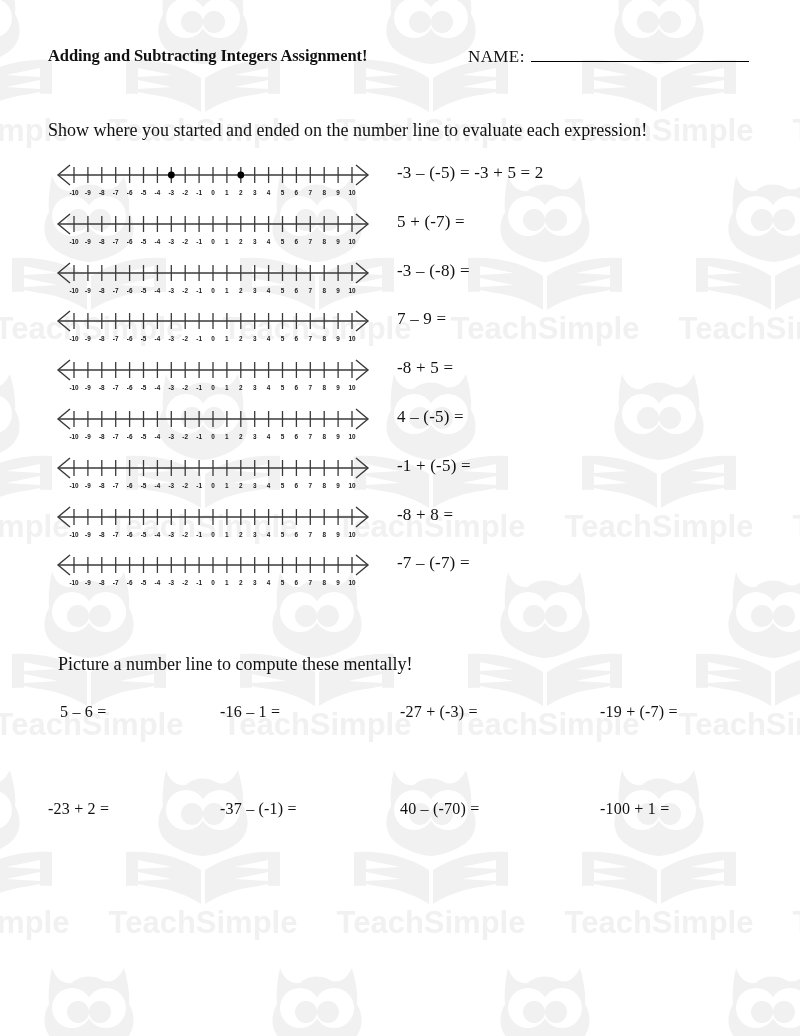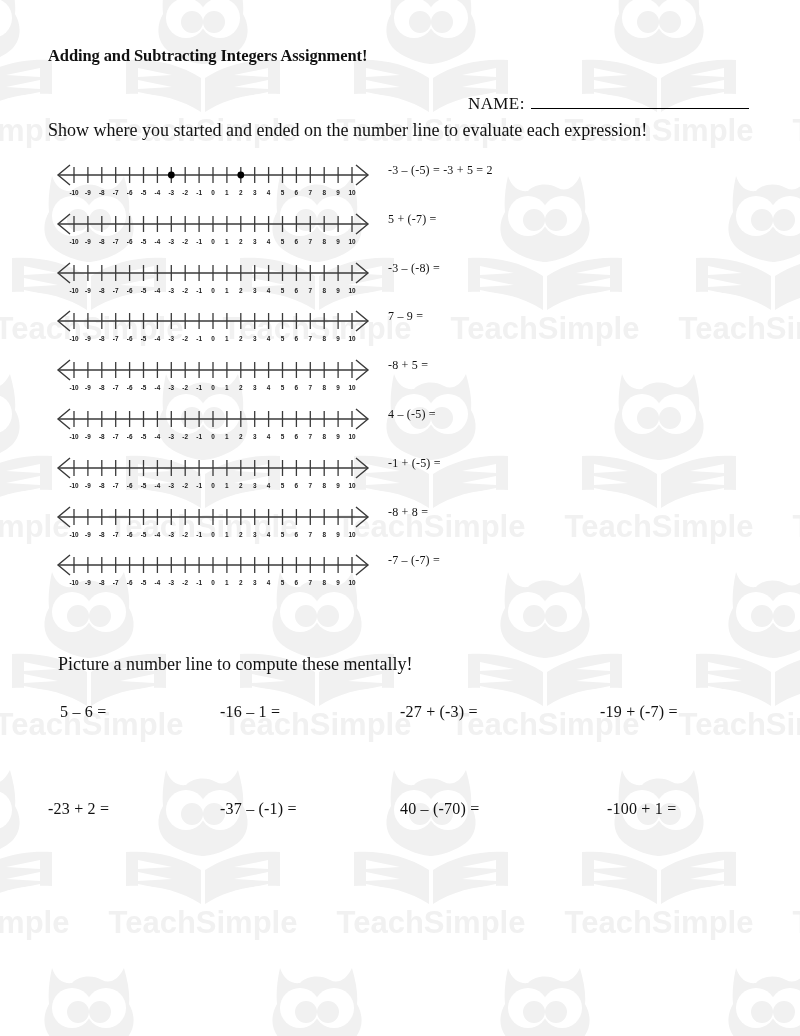--- a/index.html
+++ b/index.html
@@ -60,21 +60,20 @@
     letter-spacing: -0.1px;
     white-space: nowrap;
   }
   #name-group {
     position: absolute;
     left: 420px;
     top: 0;
     display: flex;
     align-items: baseline;
     white-space: nowrap;
-    margin-top: 47px;
   }
   #name-label {
     font-size: 17px;
     letter-spacing: 0.4px;
   }
   #name-blank {
     display: inline-block;
     width: 218px;
     margin-left: 6px;
     border-bottom: 1.6px solid #000;
@@ -106,23 +105,23 @@
   .nl-graphic {
     position: absolute;
     left: 0;
     top: 0;
     width: 330px;
     height: 44px;
   }
   .nl-graphic svg { display: block; width: 330px; height: 44px; }
   .nl-expression {
     position: absolute;
-    left: 340px;
+    left: 349px;
     top: 5px;
-    font-size: 12px;
+    font-size: 17px;
     white-space: nowrap;
     letter-spacing: 0.2px;
   }
 
   
   #mental-section {
     position: absolute;
     left: 0;
     top: 0;
     width: 800px;
@@ -1178,17 +1177,17 @@
       <div class="mm-row" style="top: 703px;">
         <div class="mm-cell" style="left: 12px;">5 – 6 =</div>
         <div class="mm-cell" style="left: 172px;">-16 – 1 =</div>
         <div class="mm-cell" style="left: 352px;">-27 + (-3) =</div>
         <div class="mm-cell" style="left: 552px;">-19 + (-7) =</div>
       </div>
       <div class="mm-row" style="top: 800px;">
         <div class="mm-cell" style="left: 0px;">-23 + 2 =</div>
         <div class="mm-cell" style="left: 172px;">-37 – (-1) =</div>
         <div class="mm-cell" style="left: 352px;">40 – (-70) =</div>
-        <div class="mm-cell" style="left: 552px; margin-left: 7px;">-100 + 1 =</div>
+        <div class="mm-cell" style="left: 552px;">-100 + 1 =</div>
       </div>
     </div>
 
 </div>
 
 </body></html>

